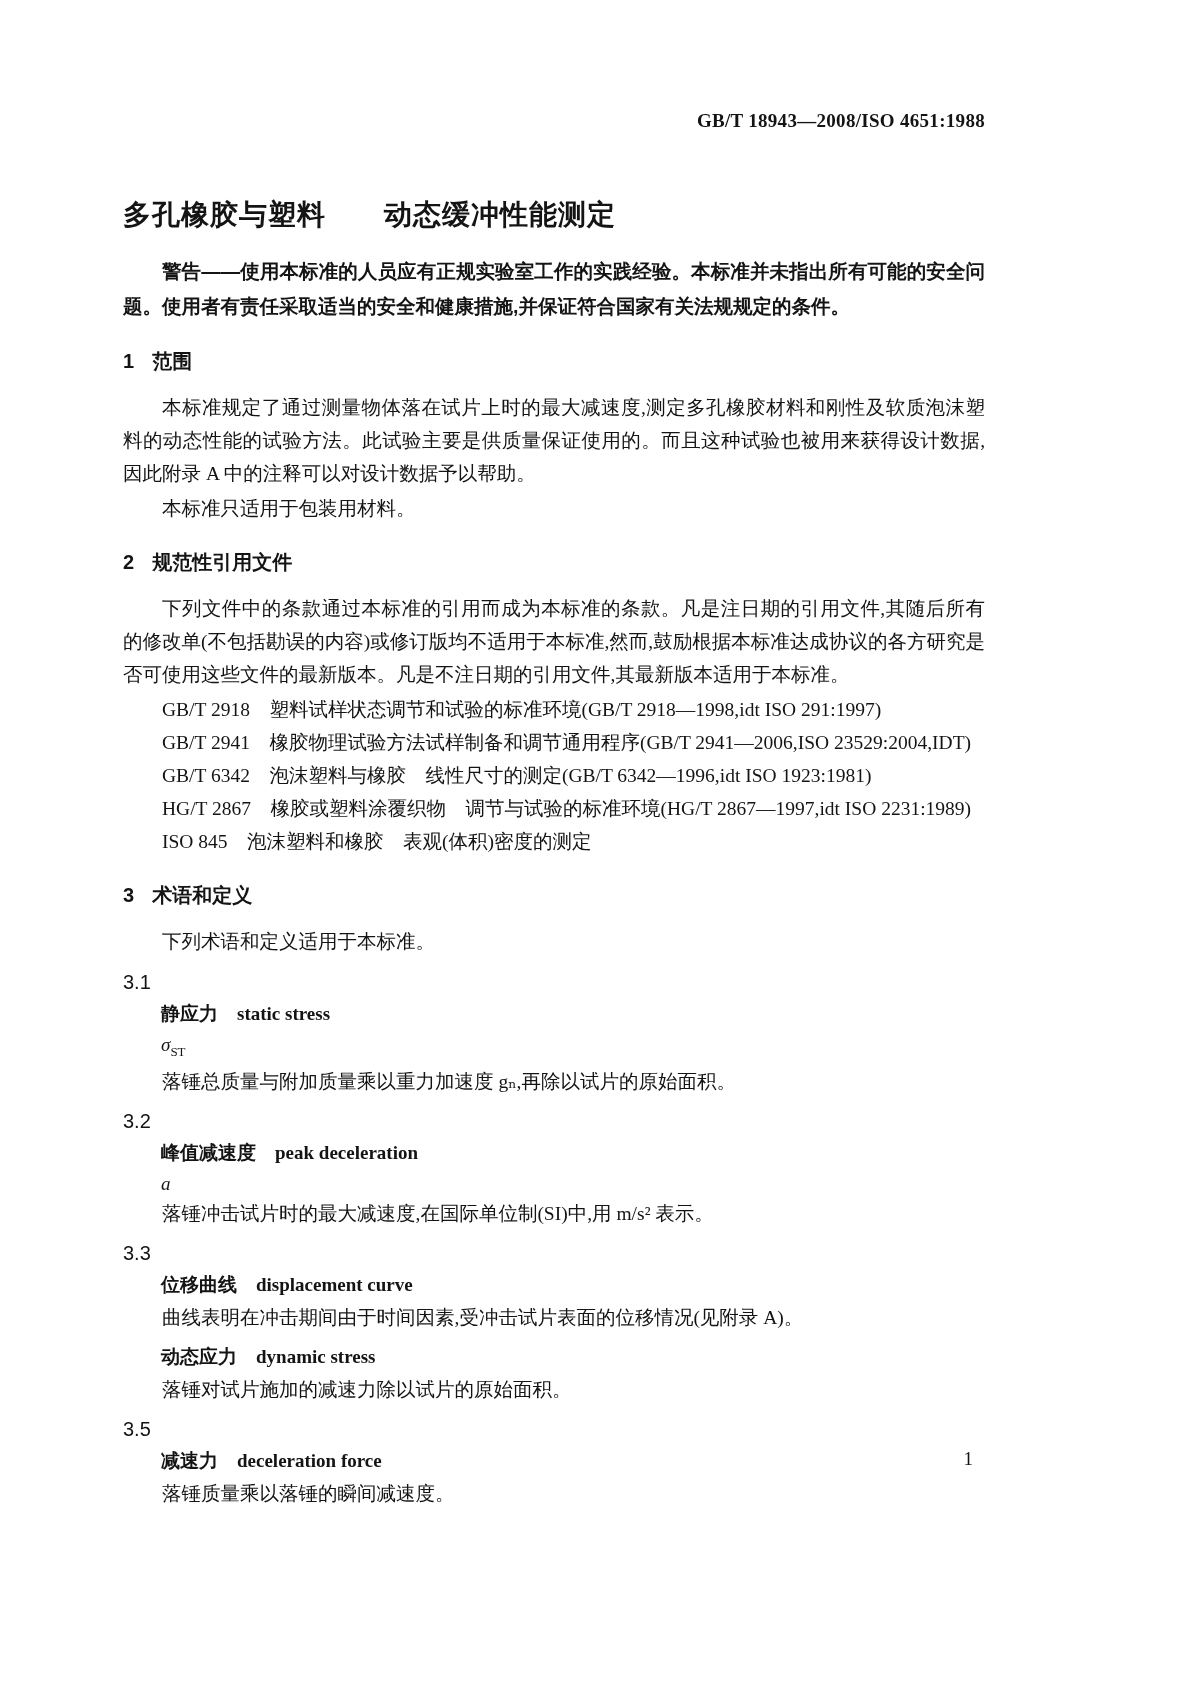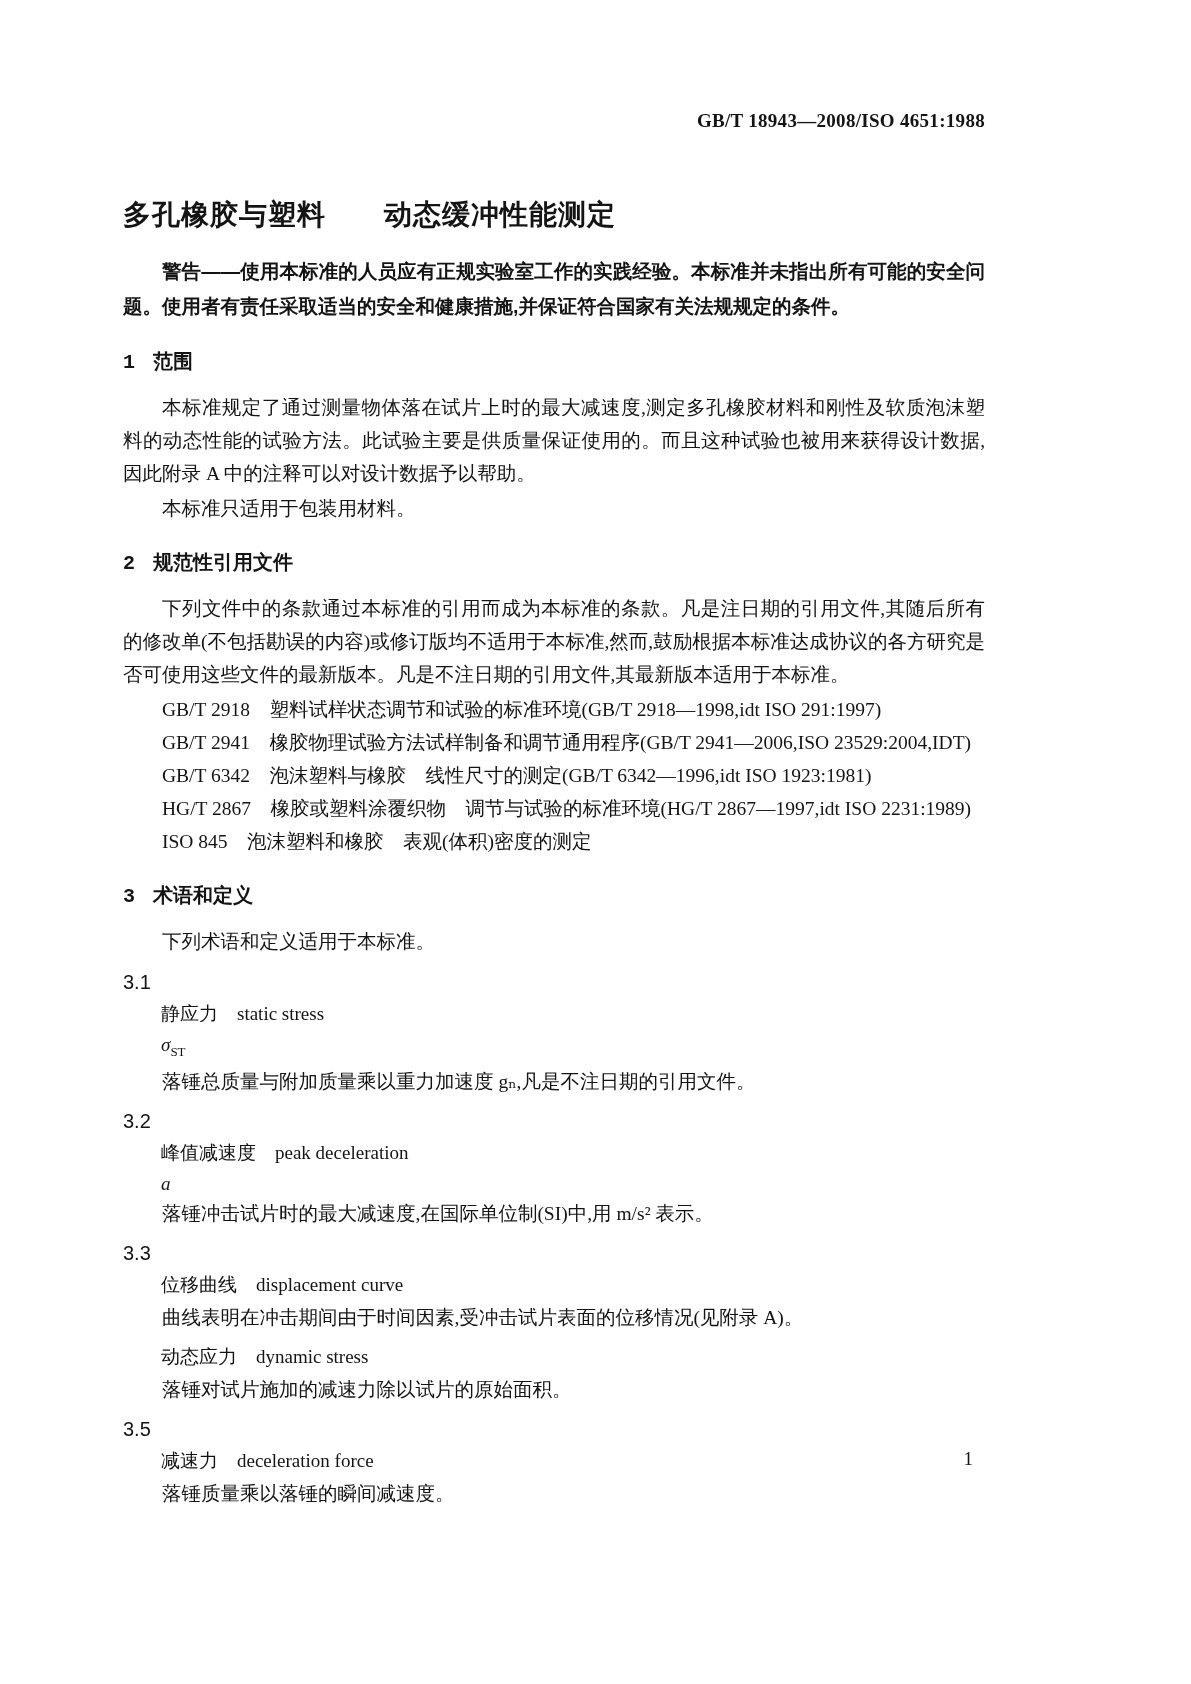--- a/index.html
+++ b/index.html
@@ -41,42 +41,42 @@
     line-height: 35px;
     text-indent: 2em;
     text-align: justify;
     font-family: "Liberation Sans", "DejaVu Sans", sans-serif;
   }
   .section-heading {
     margin-top: 24px;
     margin-bottom: 16px;
     font-size: 20px;
     font-weight: bold;
-    font-family: Liberation Mono, monospace;
+    font-family: Liberation Sans, sans-serif;
   }
   .section-heading .sec-title { margin-left: 0.9em; }
   .para {
     font-size: 19.5px;
     line-height: 33px;
     text-indent: 2em;
     text-align: justify;
     margin: 0 0 2px 0;
   }
   .ref { margin: 0; }
   .terms-intro { margin-bottom: 10px; }
   .term { margin-top: 10px; }
   .term-number {
     font-size: 20px;
     font-family: "Liberation Sans", "DejaVu Sans", sans-serif;
     line-height: 28px;
     margin-bottom: 4px;
   }
   .term-name {
     padding-left: 2em;
-    font-weight: normal;
+    font-weight: bold;
     font-size: 19px;
     line-height: 28px;
     font-family: "Liberation Sans", "DejaVu Sans", sans-serif;
     margin-bottom: 4px;
   }
   .term-name .term-en { margin-left: 1em; font-family: "Liberation Serif", "DejaVu Serif", serif; }
   .term-symbol {
     padding-left: 2em;
     font-style: italic;
     font-size: 19px;
@@ -129,21 +129,21 @@
     <span class="sec-num">3</span><span class="sec-title">术语和定义</span>
   </div>
   <p class="para terms-intro">下列术语和定义适用于本标准。</p>
 
   <div class="term">
     <div class="term-number">3.1</div>
     <div class="term-name">
       <span class="term-zh">静应力</span><span class="term-en">static stress</span>
     </div>
     <div class="term-symbol"><span>σ</span><sub>ST</sub></div>
-    <p class="term-def">落锤总质量与附加质量乘以重力加速度 gₙ,凡是不注日期的引用文件。</p>
+    <p class="term-def">落锤总质量与附加质量乘以重力加速度 gₙ,再除以试片的原始面积。</p>
   </div>
 
   <div class="term">
     <div class="term-number">3.2</div>
     <div class="term-name">
       <span class="term-zh">峰值减速度</span><span class="term-en">peak deceleration</span>
     </div>
     <div class="term-symbol"><span>a</span></div>
     <p class="term-def">落锤冲击试片时的最大减速度,在国际单位制(SI)中,用 m/s² 表示。</p>
   </div>

